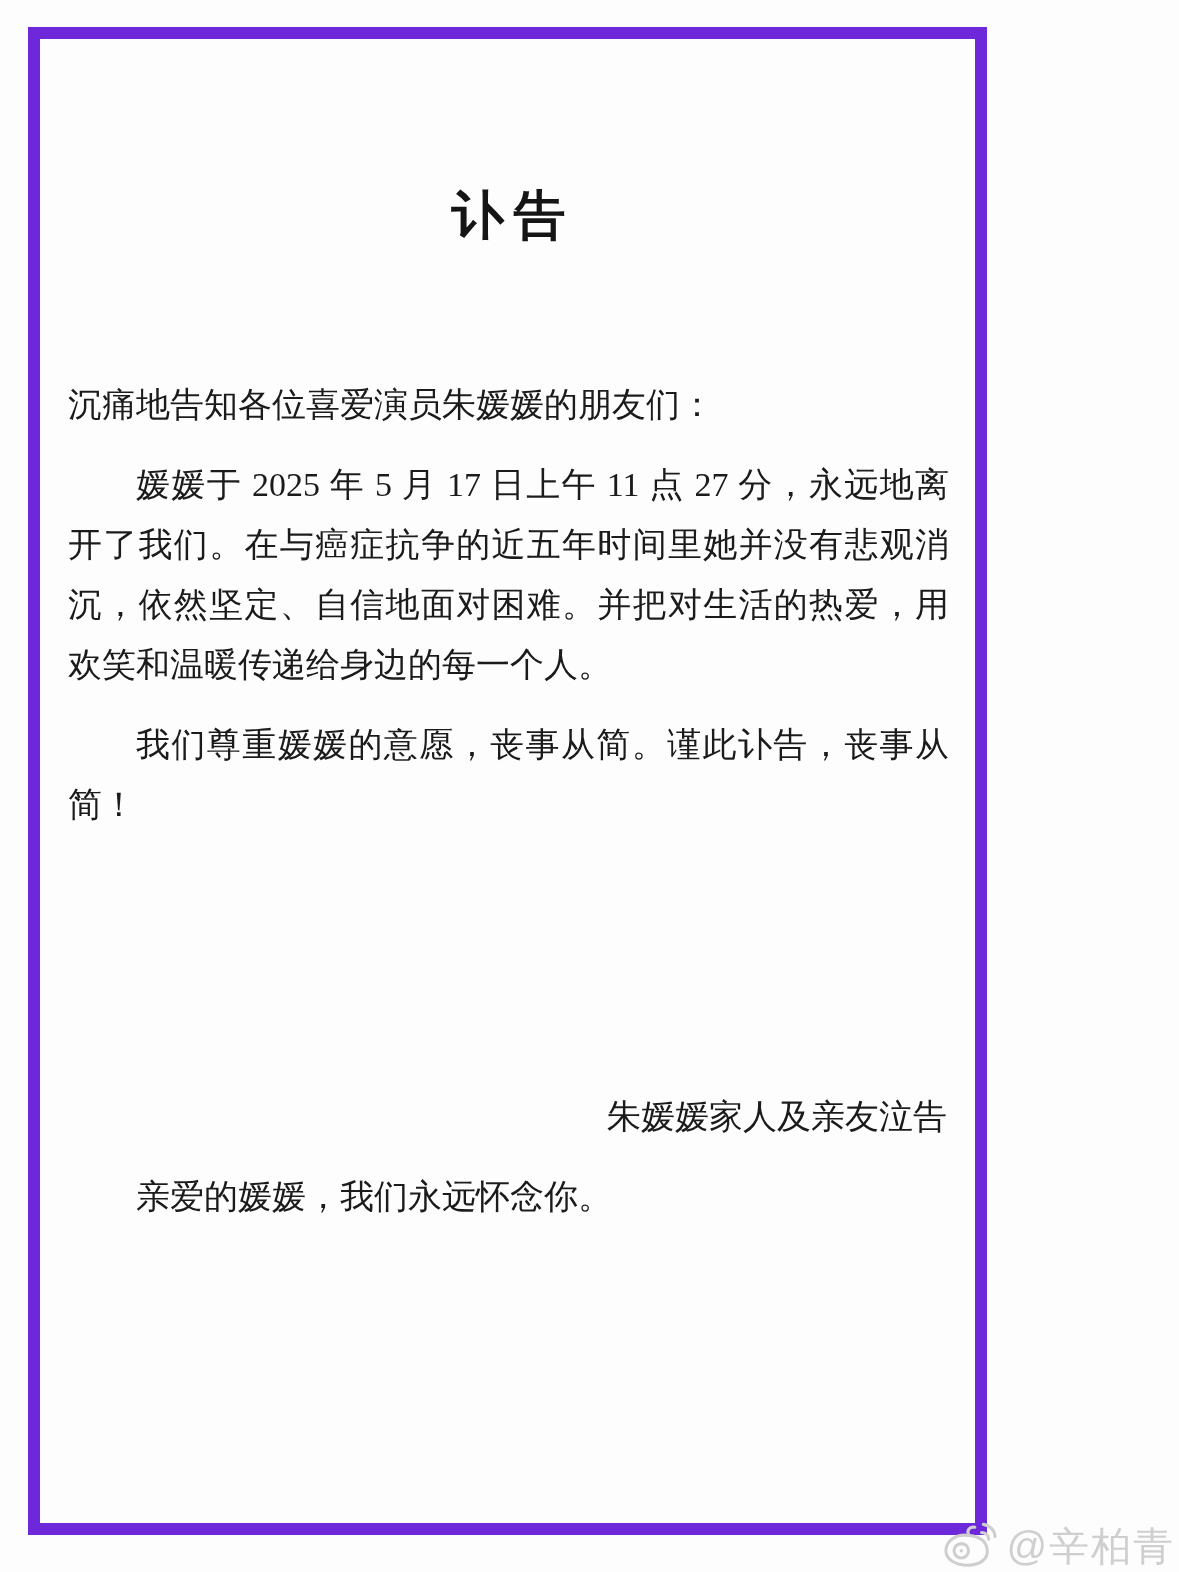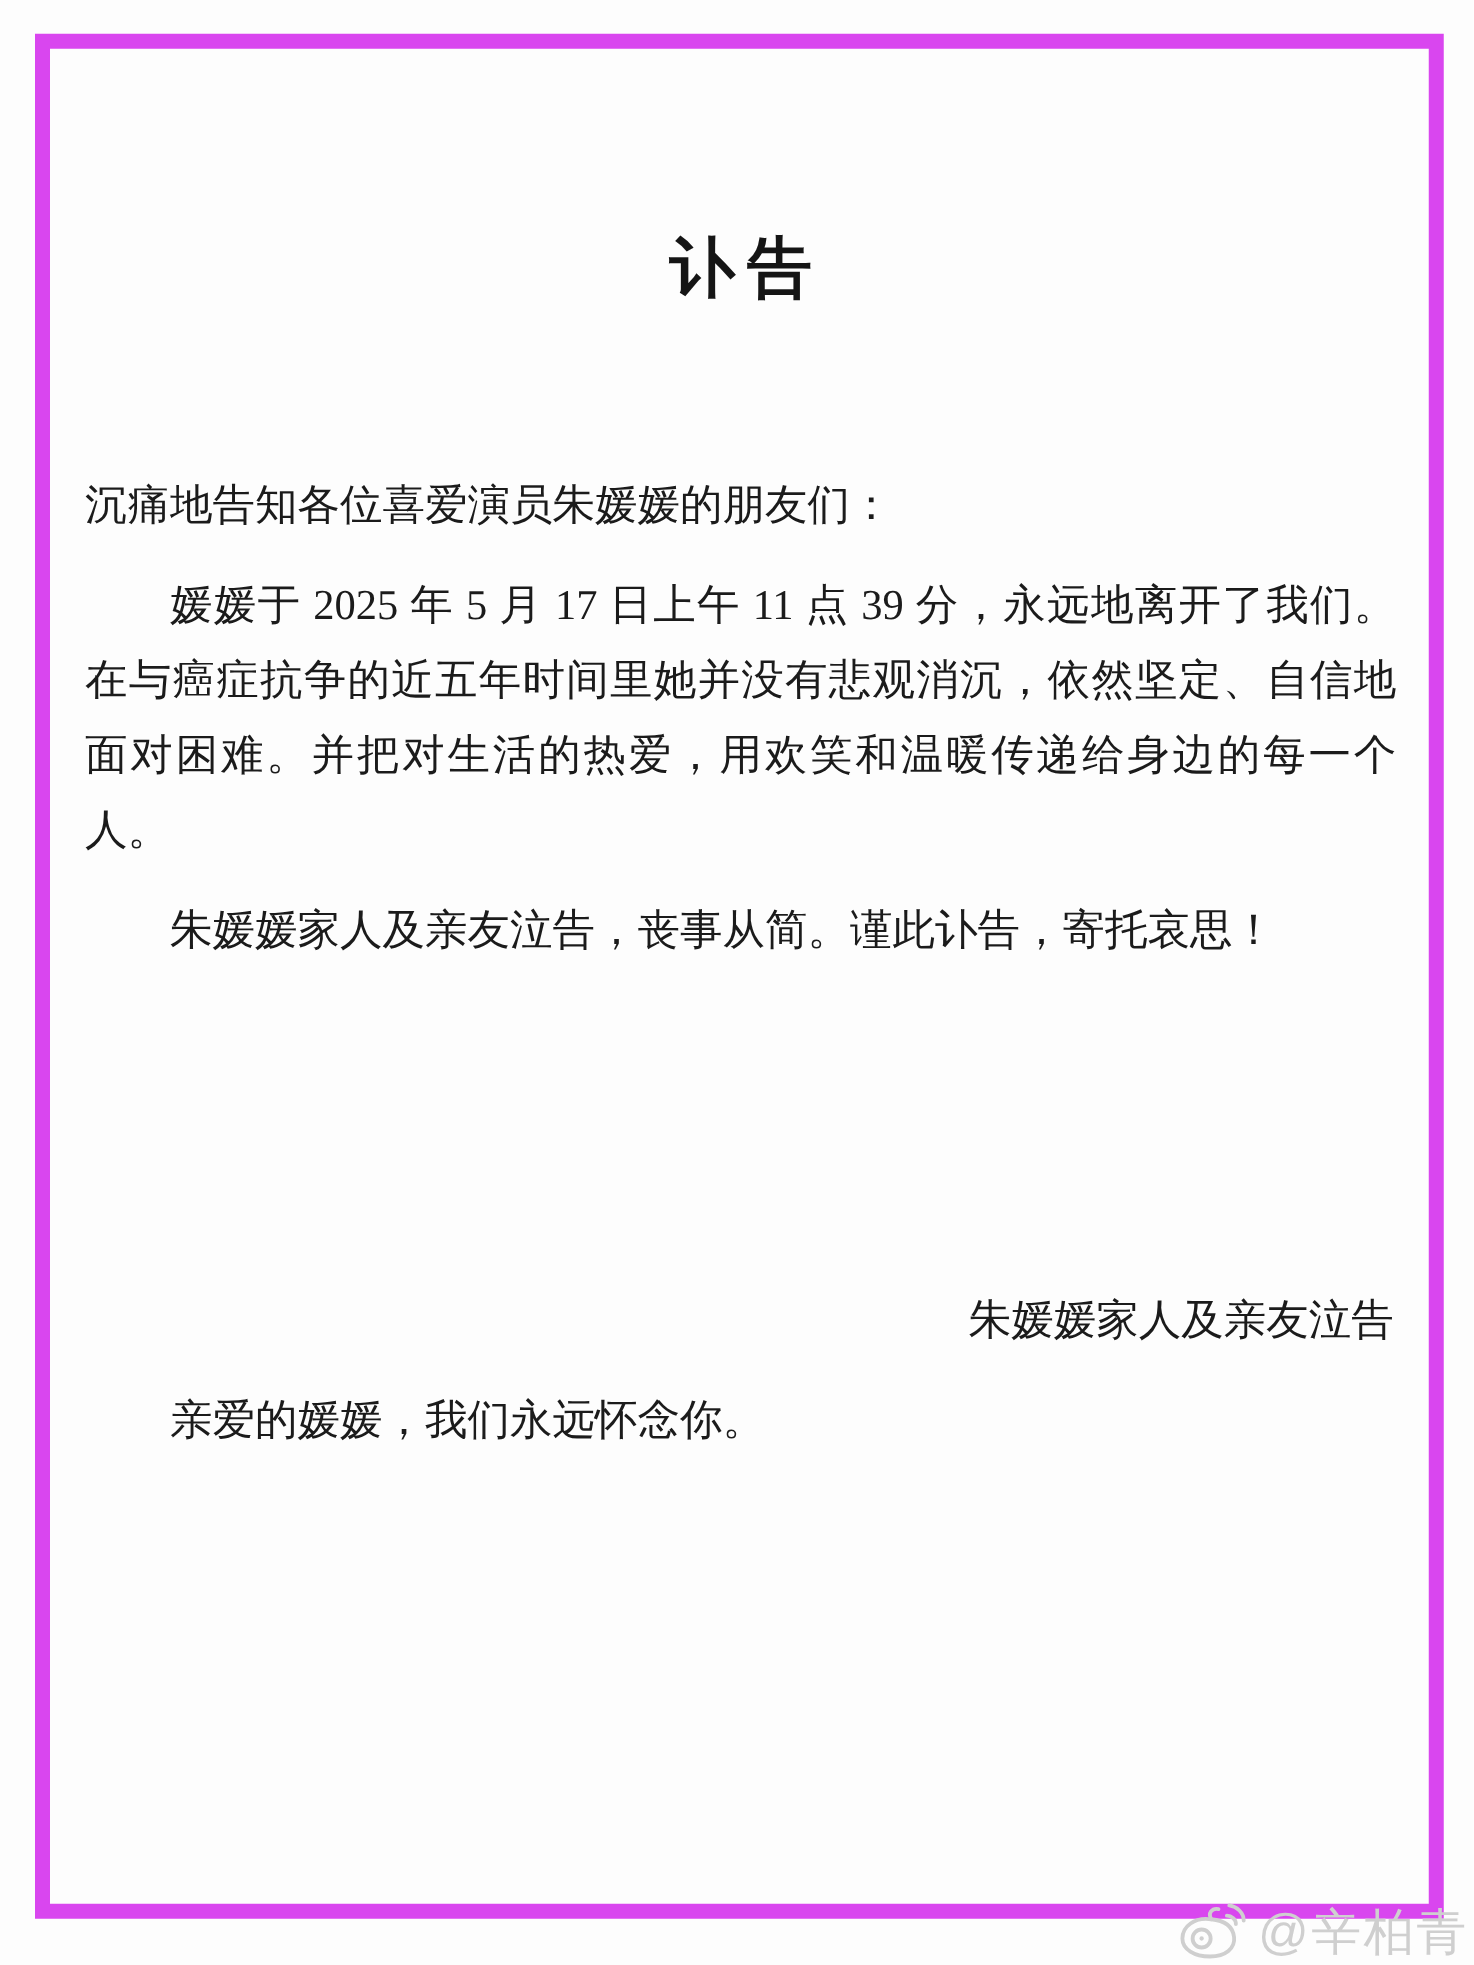--- a/index.html
+++ b/index.html
@@ -13,24 +13,24 @@
     height: 1572px;
     background: #fdfdfd;
     overflow: hidden;
     font-family: "Liberation Serif", serif;
     color: #1b1b1b;
   }
   .frame {
     position: absolute;
     left: 28px;
     top: 27px;
-    width: 1127px;
+    width: 959px;
     height: 1508px;
     box-sizing: border-box;
-    border: 12px solid #d946ef;
+    border: 12px solid #6d28d9;
     padding: 0 26px 0 28px;
     background: transparent;
   }
   .title {
     margin: 146px 0 0 0;
     text-align: center;
     font-family: "Liberation Sans", sans-serif;
     font-weight: bold;
     font-size: 52px;
     line-height: 60px;
@@ -82,22 +82,22 @@
     white-space: nowrap;
   }
 </style>
 </head>
 <body>
 
 <div class="page">
   <div class="frame">
     <h1 class="title">讣告</h1>
     <p class="body-text salutation">沉痛地告知各位喜爱演员朱媛媛的朋友们：</p>
-    <p class="body-text para">媛媛于 2025 年 5 月 17 日上午 11 点 39 分，永远地离开了我们。在与癌症抗争的近五年时间里她并没有悲观消沉，依然坚定、自信地面对困难。并把对生活的热爱，用欢笑和温暖传递给身边的每一个人。</p>
-    <p class="body-text para">朱媛媛家人及亲友泣告，丧事从简。谨此讣告，寄托哀思！</p>
+    <p class="body-text para">媛媛于 2025 年 5 月 17 日上午 11 点 27 分，永远地离开了我们。在与癌症抗争的近五年时间里她并没有悲观消沉，依然坚定、自信地面对困难。并把对生活的热爱，用欢笑和温暖传递给身边的每一个人。</p>
+    <p class="body-text para">我们尊重媛媛的意愿，丧事从简。谨此讣告，丧事从简！</p>
     <p class="body-text signature">朱媛媛家人及亲友泣告</p>
     <p class="body-text para">亲爱的媛媛，我们永远怀念你。</p>
   </div>
 
   <div class="watermark">
     <svg class="wm-icon" viewBox="0 0 60 52" xmlns="http://www.w3.org/2000/svg" aria-hidden="true">
       <g fill="none" stroke="#cfcfcf" stroke-width="3.2" stroke-linecap="round">
         <path d="M30 15 C 16 13 6 21 6 31 C 6 40 16 46 29 46 C 42 46 50 39 49 30 C 48 21 41 16 30 15 Z"></path>
         <circle cx="22" cy="31" r="7.5"></circle>
         <circle cx="22" cy="31" r="1.8" fill="#cfcfcf" stroke="none"></circle>

